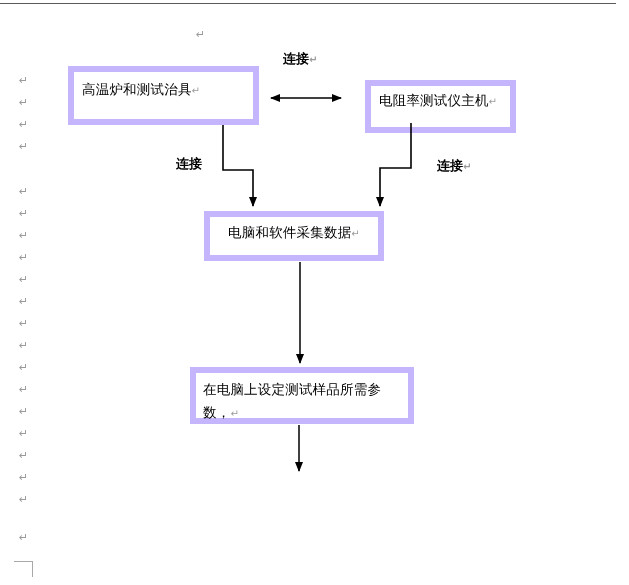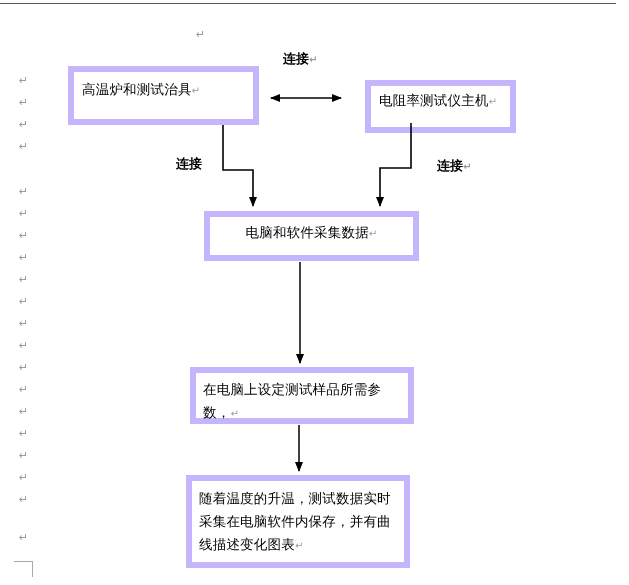--- a/index.html
+++ b/index.html
@@ -139,31 +139,28 @@
   <div class="conn-label" style="left:437px; top:158px;"><span>连接</span><span class="mark">↵</span></div>
 
   <div class="flow-box" style="left:68px; top:66px; width:191px; height:59px;">
     <div class="btext"><span>高温炉和测试治具</span><span class="mark">↵</span></div>
   </div>
 
   <div class="flow-box" style="left:365px; top:80px; width:151px; height:53px;">
     <div class="btext" style="top:3px;"><span>电阻率测试仪主机</span><span class="mark">↵</span></div>
   </div>
 
-  <div class="flow-box" style="left:204px; top:211px; width:215px; height:50px;">
+  <div class="flow-box" style="left:204px; top:211px; width:180px; height:50px;">
     <div class="btext centered" style="top:4px;"><span>电脑和软件采集数据</span><span class="mark">↵</span></div>
   </div>
 
   <div class="flow-box" style="left:190px; top:367px; width:224px; height:57px;">
     <div class="btext" style="top:5px; left:7px; right:7px;"><span>在电脑上设定测试样品所需参数，</span><span class="mark">↵</span></div>
   </div>
 
-  <div class="flow-box" style="left:186px; top:475px; width:224px; height:93px;">
-    <div class="btext" style="top:6px; left:7px; right:7px;"><span>随着温度的升温，测试数据实时采集在电脑软件内保存，并有曲线描述变化图表</span><span class="mark">↵</span></div>
-  </div>
 
   <svg class="arrows" viewBox="0 0 629 585">
     <defs>
       <marker id="arrowEnd" markerWidth="10" markerHeight="8" refX="9" refY="4" orient="auto" markerUnits="userSpaceOnUse">
         <path d="M0,0 L10,4 L0,8 z" fill="#000000"></path>
       </marker>
       <marker id="arrowStart" markerWidth="10" markerHeight="8" refX="1" refY="4" orient="auto" markerUnits="userSpaceOnUse">
         <path d="M10,0 L0,4 L10,8 z" fill="#000000"></path>
       </marker>
     </defs>

